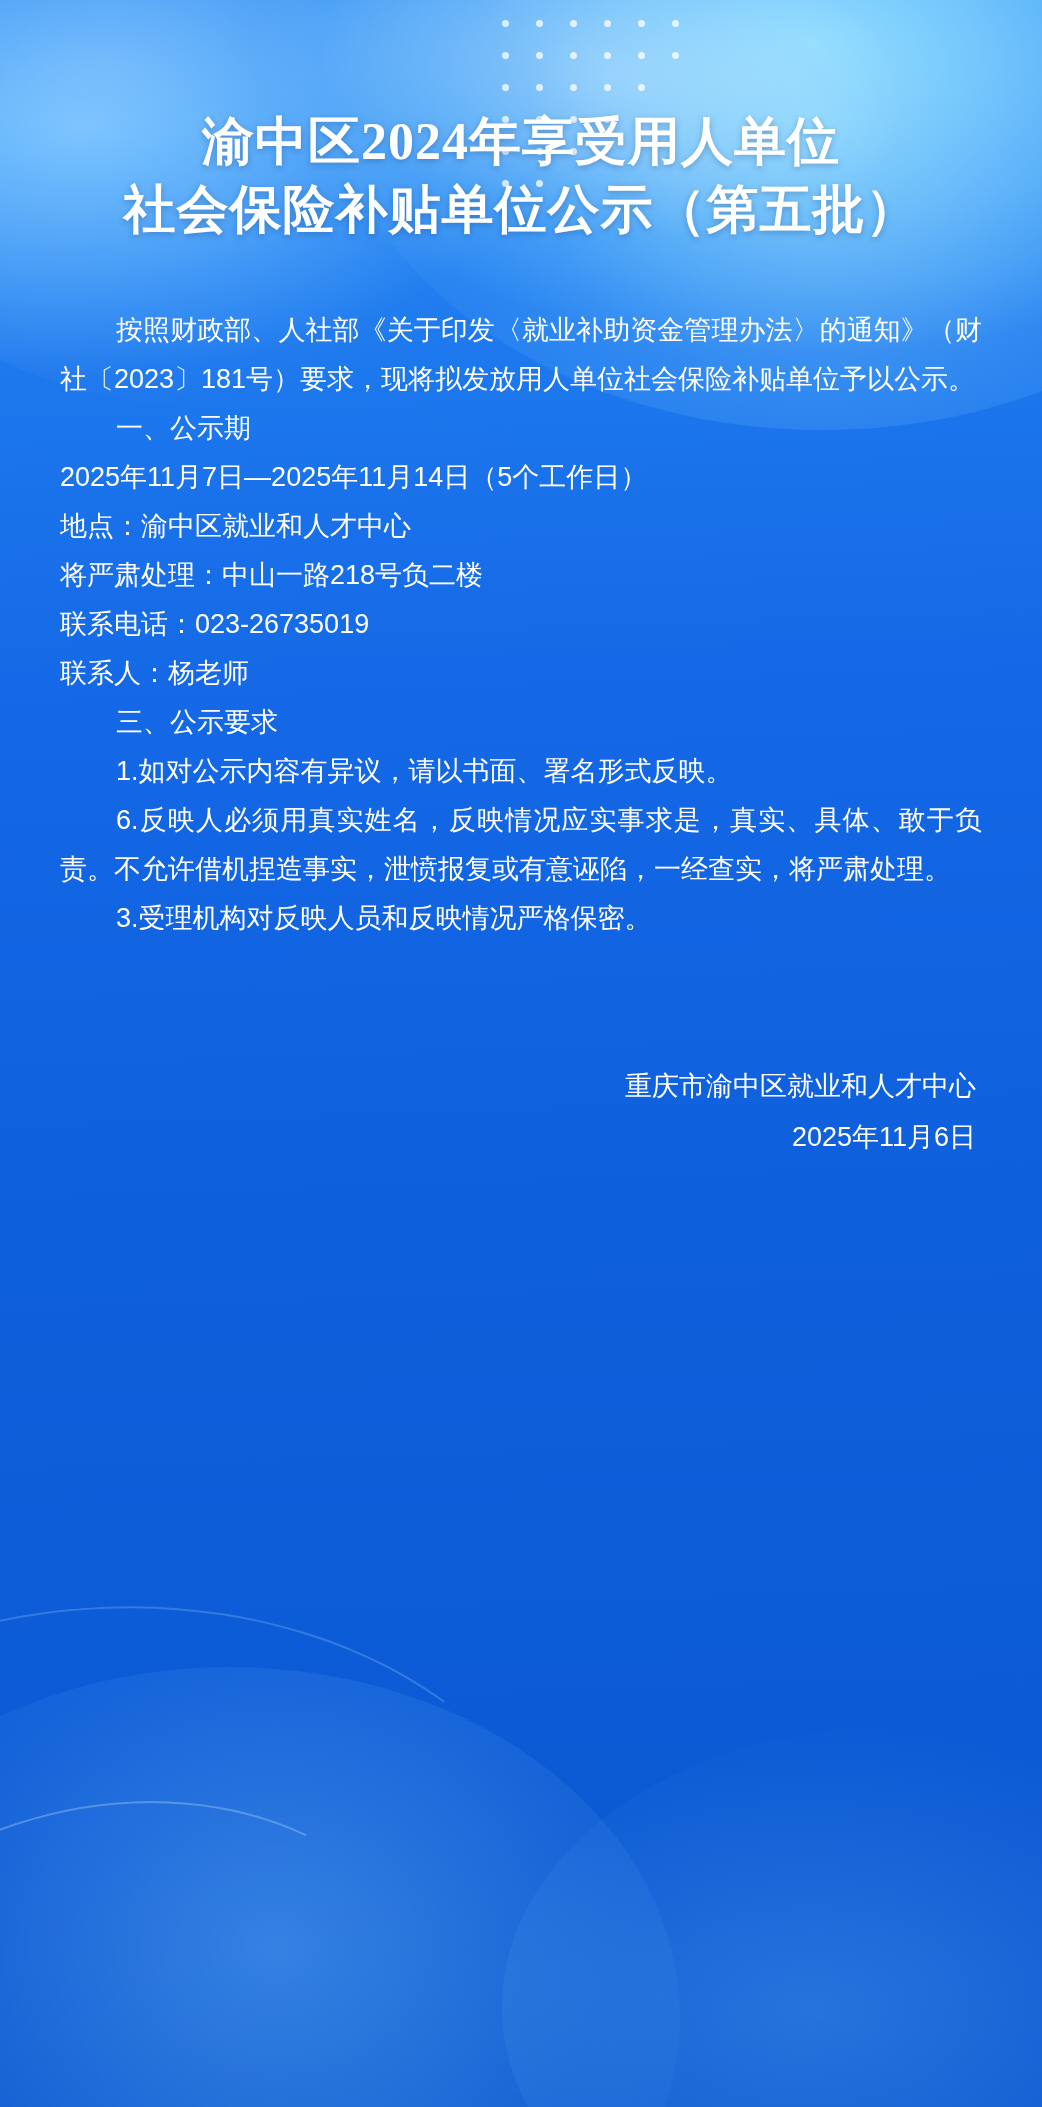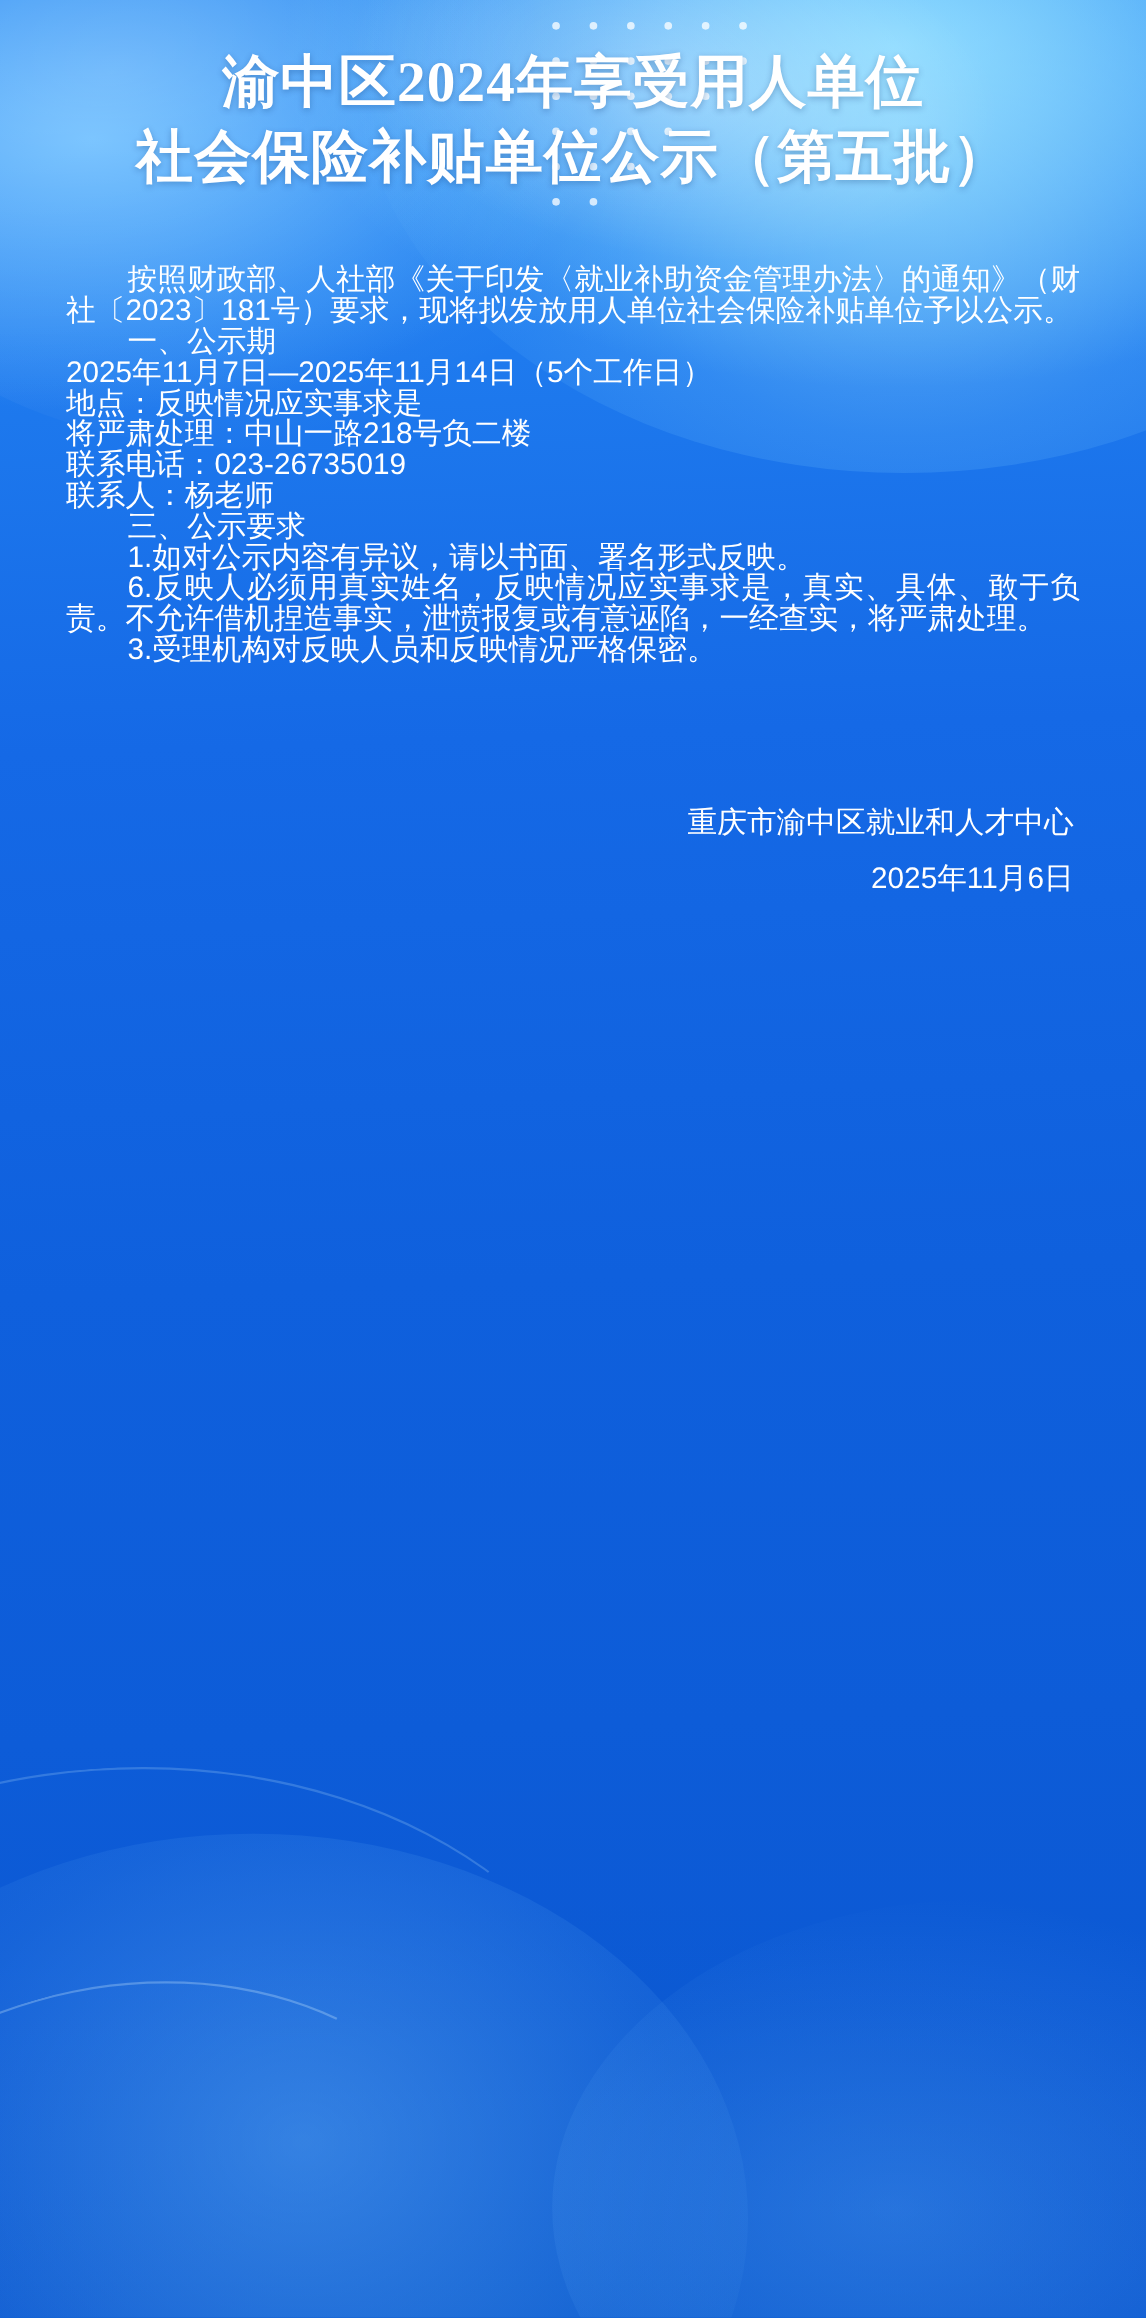--- a/index.html
+++ b/index.html
@@ -77,39 +77,39 @@
   }
 
   
   .content {
     position: relative;
     z-index: 5;
     padding: 0 60px;
   }
 
   .title-block {
-    padding-top: 42px;
+    padding-top: 108px;
     text-align: center;
   }
   .title-line {
     font-family: "Liberation Serif", serif;
     font-weight: 700;
     font-size: 52px;
     line-height: 68px;
     color: #ffffff;
     letter-spacing: 1px;
     text-shadow: 0 2px 6px rgba(2,40,100,0.28);
     white-space: nowrap;
   }
 
   .body-block {
     margin-top: 62px;
     color: #ffffff;
     font-size: 27px;
-    line-height: 28px;
+    line-height: 49px;
   }
   .para {
     text-align: justify;
     text-align-last: left;
     margin-bottom: 0;
   }
   .para.indent { text-indent: 56px; }
 
   .sign-block {
     margin-top: 118px;
@@ -173,21 +173,21 @@
 
     <div class="title-block">
       <div class="title-line">渝中区2024年享受用人单位</div>
       <div class="title-line">社会保险补贴单位公示（第五批）</div>
     </div>
 
     <div class="body-block">
       <p class="para indent">按照财政部、人社部《关于印发〈就业补助资金管理办法〉的通知》（财社〔2023〕181号）要求，现将拟发放用人单位社会保险补贴单位予以公示。</p>
       <p class="para indent">一、公示期</p>
       <p class="para">2025年11月7日—2025年11月14日（5个工作日）</p>
-      <p class="para">地点：反映情况应实事求是</p>
+      <p class="para">地点：渝中区就业和人才中心</p>
       <p class="para">将严肃处理：中山一路218号负二楼</p>
       <p class="para">联系电话：023-26735019</p>
       <p class="para">联系人：杨老师</p>
       <p class="para indent">三、公示要求</p>
       <p class="para indent">1.如对公示内容有异议，请以书面、署名形式反映。</p>
       <p class="para indent">6.反映人必须用真实姓名，反映情况应实事求是，真实、具体、敢于负责。不允许借机捏造事实，泄愤报复或有意诬陷，一经查实，将严肃处理。</p>
       <p class="para indent">3.受理机构对反映人员和反映情况严格保密。</p>
     </div>
 
     <div class="sign-block">

